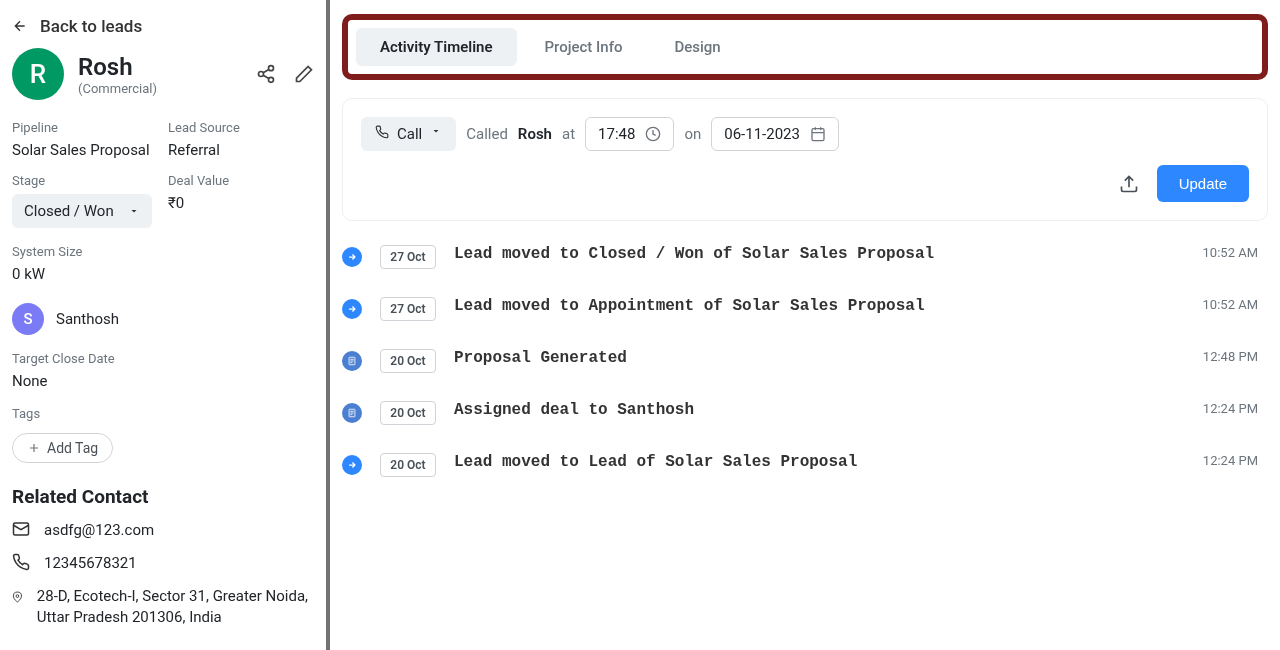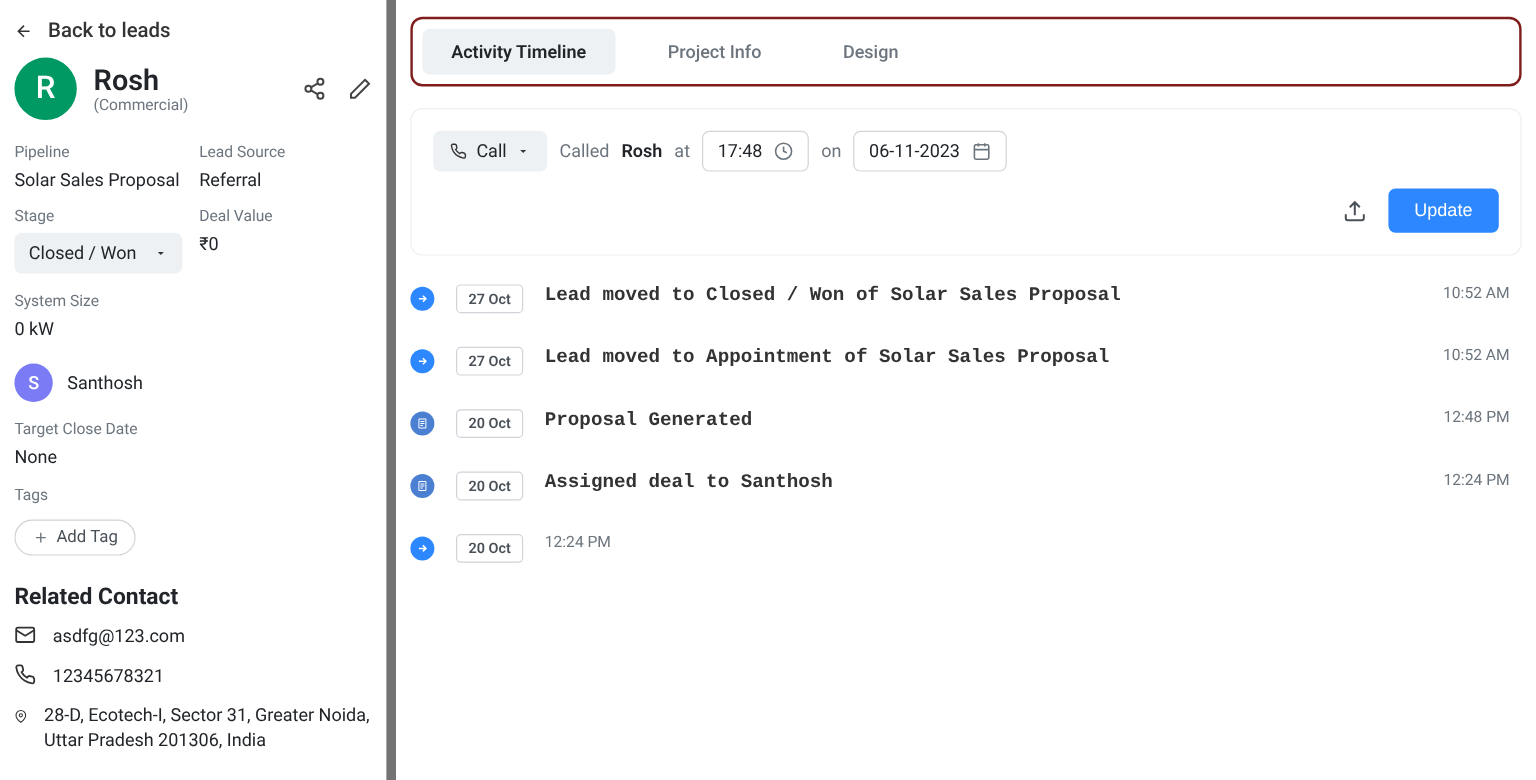--- a/index.html
+++ b/index.html
@@ -1,17 +1,17 @@
 <!DOCTYPE html>
 <html><head>
 <meta charset="utf-8">
 <style>
 * { box-sizing: border-box; margin: 0; padding: 0; }
 body { font-family: -apple-system, BlinkMacSystemFont, 'Segoe UI', Roboto, sans-serif; color: #212529; font-size: 14px; width: 1280px; height: 650px; overflow: hidden; display: flex; }
-.sidebar { width: 330px; padding: 16px 12px; border-right: 8px solid #737373; height: 100%; overflow-y: auto; }
+.sidebar { width: 330px; padding: 16px 12px; border-right: 4px solid #737373; height: 100%; overflow-y: auto; }
 .back-row { display: flex; align-items: center; gap: 12px; margin-bottom: 12px; }
 .back-text { font-size: 17px; font-weight: 500; color: #333; }
 .header-row { display: flex; align-items: center; justify-content: space-between; margin-bottom: 4px; }
 .avatar { width: 52px; height: 52px; border-radius: 50%; display: flex; align-items: center; justify-content: center; font-size: 26px; font-weight: 500; color: #fff; }
 .avatar.lg { background: #009863; }
 .avatar.sm { width: 32px; height: 32px; font-size: 15px; background: #7b7cf5; }
 .lead-head { display: flex; align-items: center; gap: 14px; }
 .lead-name { font-size: 24px; font-weight: 600; }
 .lead-type { font-size: 13px; color: #6c757d; }
 .icon-btns { display: flex; gap: 18px; }
@@ -21,26 +21,26 @@
 .field-value { font-size: 15px; }
 .stage-select { background: #eef1f4; border: none; border-radius: 6px; padding: 8px 12px; font-size: 15px; display: flex; align-items: center; justify-content: space-between; cursor: pointer; width: 140px; }
 .owner-row { display: flex; align-items: center; gap: 12px; margin-top: 20px; }
 .add-tag { display: inline-flex; align-items: center; gap: 6px; border: 1px solid #d0d4d8; border-radius: 20px; padding: 6px 14px; font-size: 14px; color: #495057; cursor: pointer; margin-top: 6px; }
 .section-heading { font-size: 19px; font-weight: 700; margin-top: 22px; margin-bottom: 12px; }
 .contact-row { display: flex; align-items: flex-start; gap: 14px; margin-bottom: 12px; }
 .contact-row span { font-size: 15px; line-height: 1.4; }
 .single { margin-top: 16px; }
 
 .main { flex: 1; padding: 14px 12px; background: #fff; }
-.tabs-card { background: #fff; border: 2px solid #7f1d1d; border-radius: 10px; padding: 8px; display: flex; gap: 20px; }
+.tabs-card { background: #fff; border: 6px solid #7f1d1d; border-radius: 10px; padding: 8px; display: flex; gap: 4px; }
 .tab { padding: 10px 24px; font-size: 15px; color: #6c757d; cursor: pointer; border-radius: 6px; font-weight: 500; }
 .tab.active { background: #eef1f4; color: #212529; font-weight: 600; }
 .composer { border: 1px solid #eceff2; border-radius: 10px; padding: 18px; margin-top: 18px; }
 .comp-row { display: flex; align-items: center; gap: 10px; margin-bottom: 14px; font-size: 15px; }
-.type-select { display: flex; align-items: center; gap: 8px; background: #eef1f4; border-radius: 6px; padding: 8px 14px; cursor: pointer; }
+.type-select { display: flex; gap: 8px; background: #eef1f4; border-radius: 6px; padding: 8px 14px; cursor: pointer; }
 .muted { color: #6c757d; }
 .bold { font-weight: 600; }
 .time-input, .date-input { display: flex; align-items: center; gap: 10px; border: 1px solid #d0d4d8; border-radius: 6px; padding: 7px 12px; font-size: 15px; cursor: pointer; }
 .notes-area { width: 100%; border: 1px solid #d0d4d8; border-radius: 6px; padding: 12px; font-size: 14px; font-family: inherit; resize: vertical; height: 74px; color: #6c757d; }
 .notes-area::placeholder { color: #9aa0a6; }
 .comp-actions { display: flex; justify-content: flex-end; align-items: center; gap: 18px; margin-top: 14px; }
 .update-btn { background: #2d88ff; color: #fff; border: none; border-radius: 6px; padding: 10px 22px; font-size: 15px; font-weight: 500; cursor: pointer; }
 .upload-icon { color: #495057; cursor: pointer; }
 
 .timeline { margin-top: 10px; }
@@ -260,16 +260,19 @@
         </div>
       <div class="tl-time">12:24 PM</div>
     </div>
     <div class="tl-row">
       <div class="tl-icon">
           <svg width="10" height="10" viewBox="0 0 24 24" fill="none" stroke="#fff" stroke-width="3">
             <path d="M5 12h14M13 6l6 6-6 6"></path>
           </svg>
         </div>
       <div class="tl-date">20 Oct</div>
+      <div class="tl-body">
+          <div class="tl-title">Lead moved to Lead of Solar Sales Proposal</div>
+        </div>
       <div class="tl-time">12:24 PM</div>
     </div>
   </div>
 </div>
 
 </body></html>

